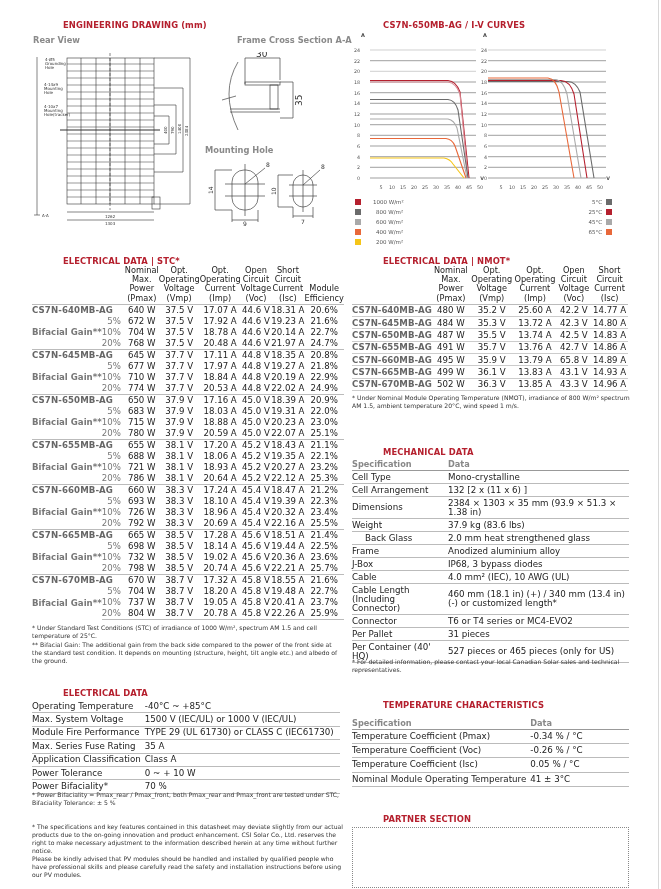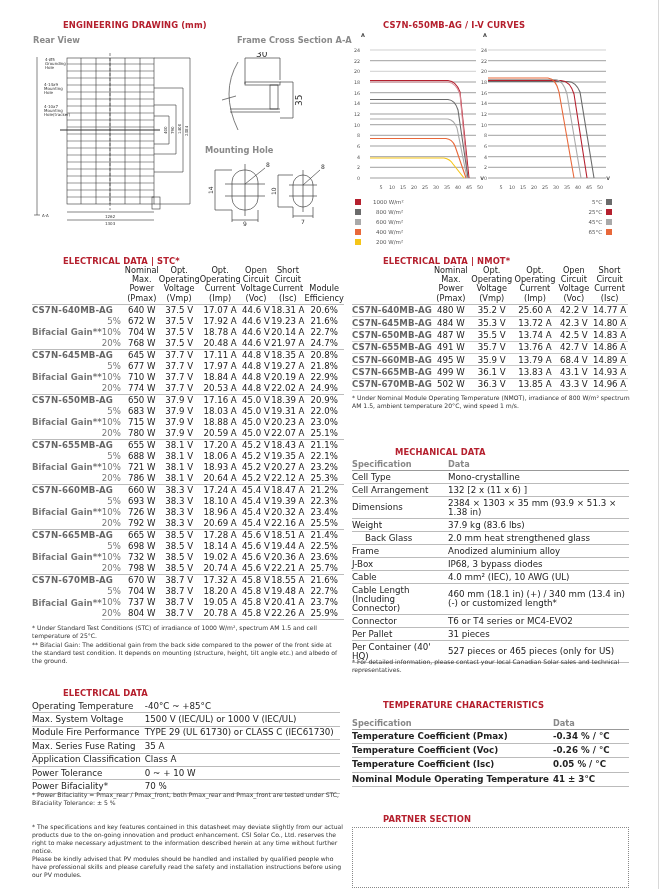--- a/index.html
+++ b/index.html
@@ -36,30 +36,30 @@
   .note { color: #333; font-size: 6.1px; line-height: 8px; }
 
   
   #nmot-title { left: 352px; top: 256px; }
   .nmot { position: absolute; left: 352px; top: 266px; width: 276px; font-size: 8.6px; }
   .nmot th { font-weight: normal; font-size: 8.2px; line-height: 9.2px; text-align: center; vertical-align: bottom; padding-bottom: 1px; border-bottom: 1px solid #bbb; }
   .nmot td { height: 12.3px; text-align: center; border-bottom: 1px solid #ccc; white-space: nowrap; }
   .nmot td.name { text-align: left; color: #666; font-weight: bold; }
 
   
-  #mech-title { left: 352px; top: 447px; margin-left: 12px; }
+  #mech-title { left: 352px; top: 447px; }
   .kv { position: absolute; font-size: 8.7px; }
   .kv th { font-weight: bold; text-align: left; color: #888; font-size: 8.2px; padding: 1px 0; border-bottom: 1px solid #999; }
   .kv td { border-bottom: 1px solid #bbb; vertical-align: middle; line-height: 9px; padding: 1.5px 0; }
   .kv td.k { padding-right: 4px; white-space: nowrap; }
   .mech { left: 352px; top: 458px; width: 277px; }
   .elec { left: 32px; top: 700px; width: 308px; }
   .elec td { padding: 1.7px 0; }
   .temp { left: 352px; top: 717px; width: 277px; }
-  .temp td { padding: 2.1px 0; font-weight: bold; }
+  .temp td { padding: 2.1px 0; }
 
   #elec-title { left: 32px; top: 688px; }
   #temp-title { left: 352px; top: 700px; }
   #partner-title { left: 352px; top: 814px; }
   #partner-box { left: 352px; top: 827px; width: 277px; height: 61px; border: 1px dotted #888; }
 </style>
 </head>
 <body>
 
 <div class="page-edge"></div>
@@ -682,21 +682,21 @@
         <td>35.7 V</td>
         <td>13.76 A</td>
         <td>42.7 V</td>
         <td>14.86 A</td>
       </tr>
       <tr>
         <td class="name">CS7N-660MB-AG</td>
         <td>495 W</td>
         <td>35.9 V</td>
         <td>13.79 A</td>
-        <td>68.4 V</td>
+        <td>65.8 V</td>
         <td>14.89 A</td>
       </tr>
       <tr>
         <td class="name">CS7N-665MB-AG</td>
         <td>499 W</td>
         <td>36.1 V</td>
         <td>13.83 A</td>
         <td>43.1 V</td>
         <td>14.93 A</td>
       </tr>

